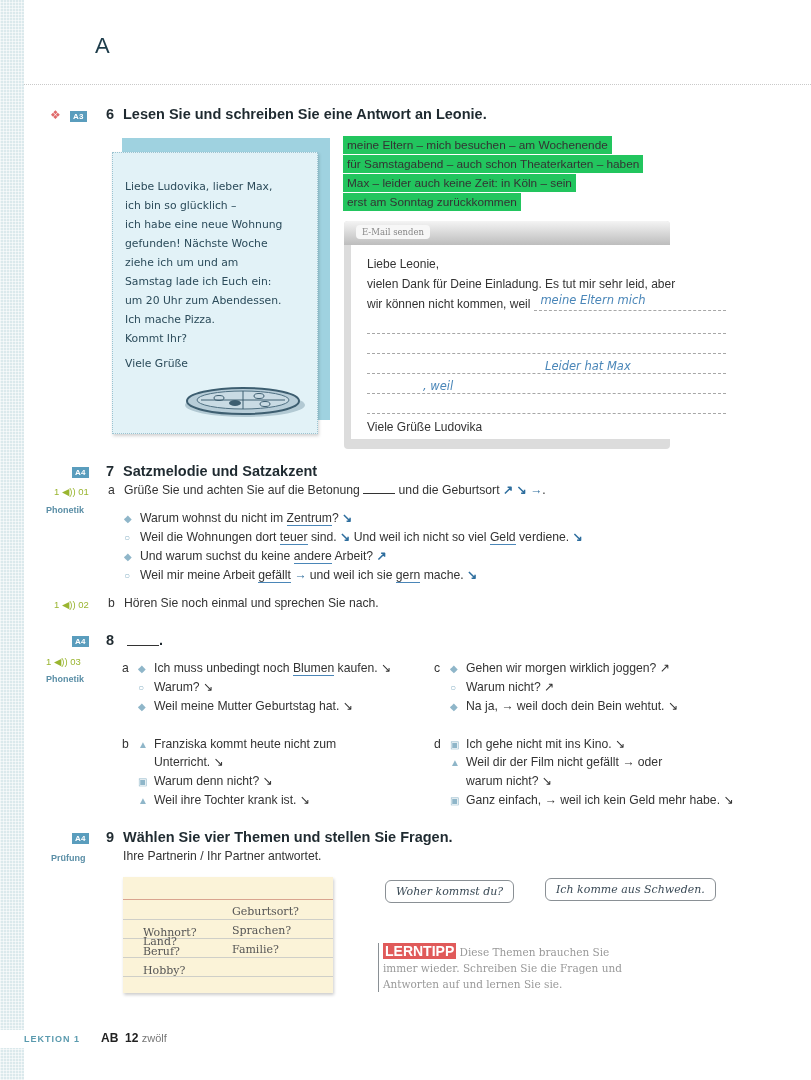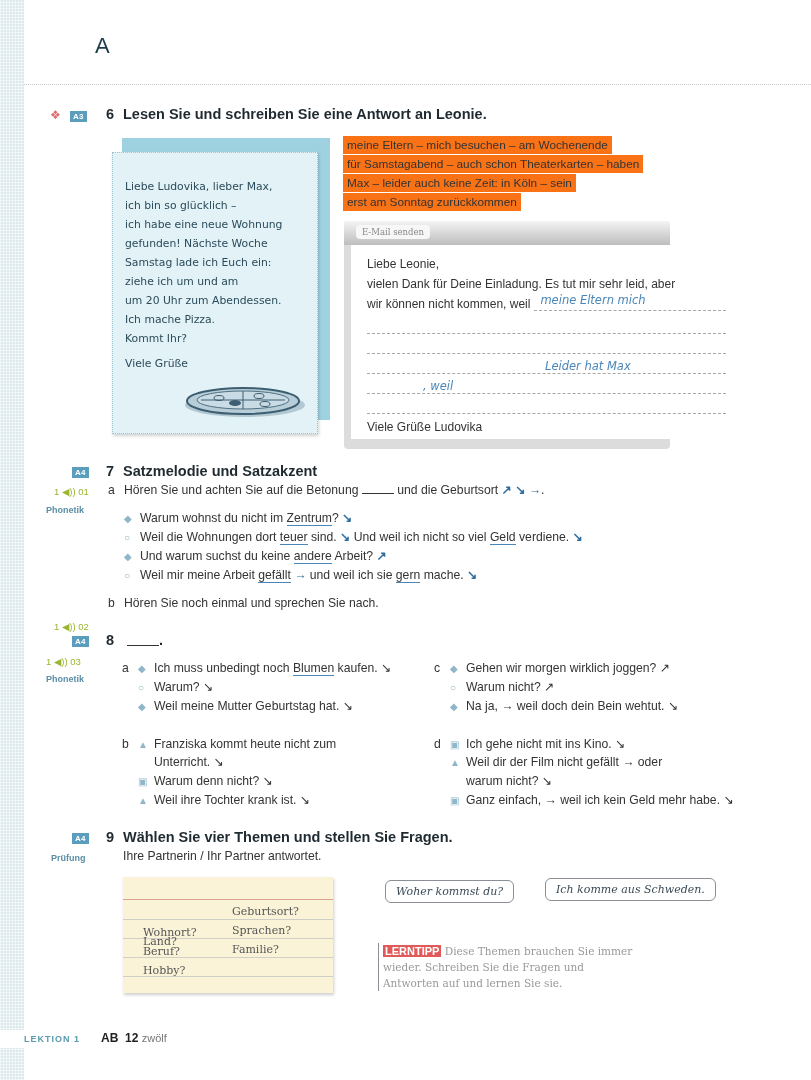--- a/index.html
+++ b/index.html
@@ -33,21 +33,21 @@
   .note-front {
     position: absolute; left: 112px; top: 152px; width: 206px; height: 282px;
     background: #e2f2f7; border: 1px dotted #9cc3d0; box-shadow: 1px 2px 3px rgba(0,0,0,0.18);
     padding: 24px 0 0 12px;
   }
   .note-line { font-family: "DejaVu Sans", sans-serif; font-size: 10.8px; color: #2b4b5a; line-height: 19px; white-space: nowrap; }
   .note-gap { height: 6px; }
   .pizza { position: absolute; left: 66px; top: 228px; }
 
   
-  .cue { position: absolute; left: 343px; background: #f97316; font-size: 11.8px; color: #333; padding: 1px 4px; line-height: 16px; white-space: nowrap; }
+  .cue { position: absolute; left: 343px; background: #22c55e; font-size: 11.8px; color: #333; padding: 1px 4px; line-height: 16px; white-space: nowrap; }
 
   
   .mail {
     position: absolute; left: 344px; top: 221px; width: 326px; height: 228px;
     background: #dcdcdc; border-radius: 4px;
   }
   .mail-header { height: 24px; background: linear-gradient(#f4f4f4, #bdbdbd); border-radius: 4px 4px 0 0; position: relative; }
   .mail-tab {
     position: absolute; left: 12px; top: 4px; background: #f7f7f7; border-radius: 4px;
     font-family: "DejaVu Serif", serif; font-size: 8.5px; color: #888; padding: 2px 6px;
@@ -72,21 +72,21 @@
   .ic-redline { position: absolute; left: 0; right: 0; top: 22px; border-top: 1px solid #d9a48f; }
   .ic-line { position: absolute; left: 0; right: 0; border-top: 1px solid #cfcfc8; }
   .ic-word { position: absolute; font-family: "DejaVu Serif", serif; font-size: 11px; color: #555; }
 
   .bubble {
     position: absolute; border: 1.5px solid #8a9095; border-radius: 6px; background: #fff;
     font-family: "DejaVu Serif", serif; font-style: italic; font-size: 11px; color: #3a4a56; padding: 4px 10px;
   }
   .tip { position: absolute; left: 378px; top: 943px; width: 260px; border-left: 1.5px solid #8a9095; padding-left: 4px;
     font-family: "DejaVu Serif", serif; font-size: 10.5px; color: #999; line-height: 16px; }
-  .tip-badge { background: #e05a5a; color: #fff; font-family: "Liberation Sans", sans-serif; font-size: 11px; font-weight: bold; padding: 0 2px; }
+  .tip-badge { background: #e05a5a; color: #fff; font-family: "Liberation Sans", sans-serif; font-size: 14px; font-weight: bold; padding: 0 2px; }
 
   .footer-lektion { position: absolute; left: 24px; top: 1034px; font-size: 9px; color: #5a9aae; letter-spacing: 1px; font-weight: bold; }
   .footer-ab { position: absolute; left: 101px; top: 1031px; font-size: 12px; color: #222; font-weight: bold; }
   .footer-word { font-weight: normal; color: #777; font-size: 11px; }
 </style>
 </head>
 <body>
 
 <div class="side-strip"></div>
 <div class="side-gap"></div>
@@ -100,22 +100,22 @@
   <span class="ex-num">6</span>
   <span>Lesen Sie und schreiben Sie eine Antwort an Leonie.</span>
 </div>
 
 <div class="note-back"></div>
 <div class="note-front">
   <div class="note-line">Liebe Ludovika, lieber Max,</div>
   <div class="note-line">ich bin so glücklich –</div>
   <div class="note-line">ich habe eine neue Wohnung</div>
   <div class="note-line">gefunden! Nächste Woche</div>
+  <div class="note-line">ziehe ich um und am</div>
   <div class="note-line">Samstag lade ich Euch ein:</div>
-  <div class="note-line">ziehe ich um und am</div>
   <div class="note-line">um 20 Uhr zum Abendessen.</div>
   <div class="note-line">Ich mache Pizza.</div>
   <div class="note-line">Kommt Ihr?</div>
   <div class="note-gap"></div>
   <div class="note-line">Viele Grüße</div>
   <svg class="pizza" width="130" height="40" viewBox="0 0 130 40">
     <ellipse cx="66" cy="24" rx="60" ry="12" fill="#5a7d90" opacity="0.35"></ellipse>
     <ellipse cx="64" cy="20" rx="56" ry="13" fill="#b7cdd8" stroke="#3d5e70" stroke-width="2"></ellipse>
     <ellipse cx="64" cy="19" rx="46" ry="9" fill="#c9dbe4" stroke="#4f7082" stroke-width="1"></ellipse>
     <line x1="64" y1="10" x2="64" y2="28" stroke="#3d5e70" stroke-width="1"></line>
@@ -160,40 +160,40 @@
 
 <span class="badge" style="left:72px; top:467px;">A4</span>
 <div class="ex-head" style="left:106px; top:463px;">
   <span class="ex-num">7</span>
   <span>Satzmelodie und Satzakzent</span>
 </div>
 <span class="audio" style="left:54px; top:486px;">1 ◀)) 01</span>
 <span class="sidelabel" style="left:46px; top:505px;">Phonetik</span>
 
 <div class="line" style="left:108px; top:483px;">
-  <span class="letter">a</span><span>Hören Sie und achten Sie auf die Betonung</span>
+  <span class="letter">a</span><span>Grüße Sie und achten Sie auf die Betonung</span>
   <span style="display:inline-block; width:32px; border-bottom:1px solid #333;"></span>
   <span>und die Geburtsort</span>
   <span class="ar">↗ ↘ →</span>.
 </div>
 
 <div class="line" style="left:124px; top:511px;">
   <span class="bul">◆</span><span>Warum wohnst du nicht im </span><span class="u">Zentrum</span><span>? </span><span class="ar">↘</span>
 </div>
 <div class="line" style="left:124px; top:530px;">
   <span class="bul">○</span><span>Weil die Wohnungen dort </span><span class="u">teuer</span><span> sind. </span><span class="ar">↘</span><span> Und weil ich nicht so viel </span><span class="u">Geld</span><span> verdiene. </span><span class="ar">↘</span>
 </div>
 <div class="line" style="left:124px; top:549px;">
   <span class="bul">◆</span><span>Und warum suchst du keine </span><span class="u">andere</span><span> Arbeit? </span><span class="ar">↗</span>
 </div>
 <div class="line" style="left:124px; top:568px;">
   <span class="bul">○</span><span>Weil mir meine Arbeit </span><span class="u">gefällt</span><span> </span><span class="ar">→</span><span> und weil ich sie </span><span class="u">gern</span><span> mache. </span><span class="ar">↘</span>
 </div>
 
-<span class="audio" style="left:54px; top:621px;">1 ◀)) 02</span>
+<span class="audio" style="left:54px; top:599px;">1 ◀)) 02</span>
 <div class="line" style="left:108px; top:596px;">
   <span class="letter">b</span><span>Hören Sie noch einmal und sprechen Sie nach.</span>
 </div>
 
 <span class="badge" style="left:72px; top:636px;">A4</span>
 <div class="ex-head" style="left:106px; top:632px;">
   <span class="ex-num">8</span>
   <span style="display:inline-block; width:32px; border-bottom:1px solid #333; margin-left:4px; height:12px;"></span>
     <span>.</span>
 </div>

